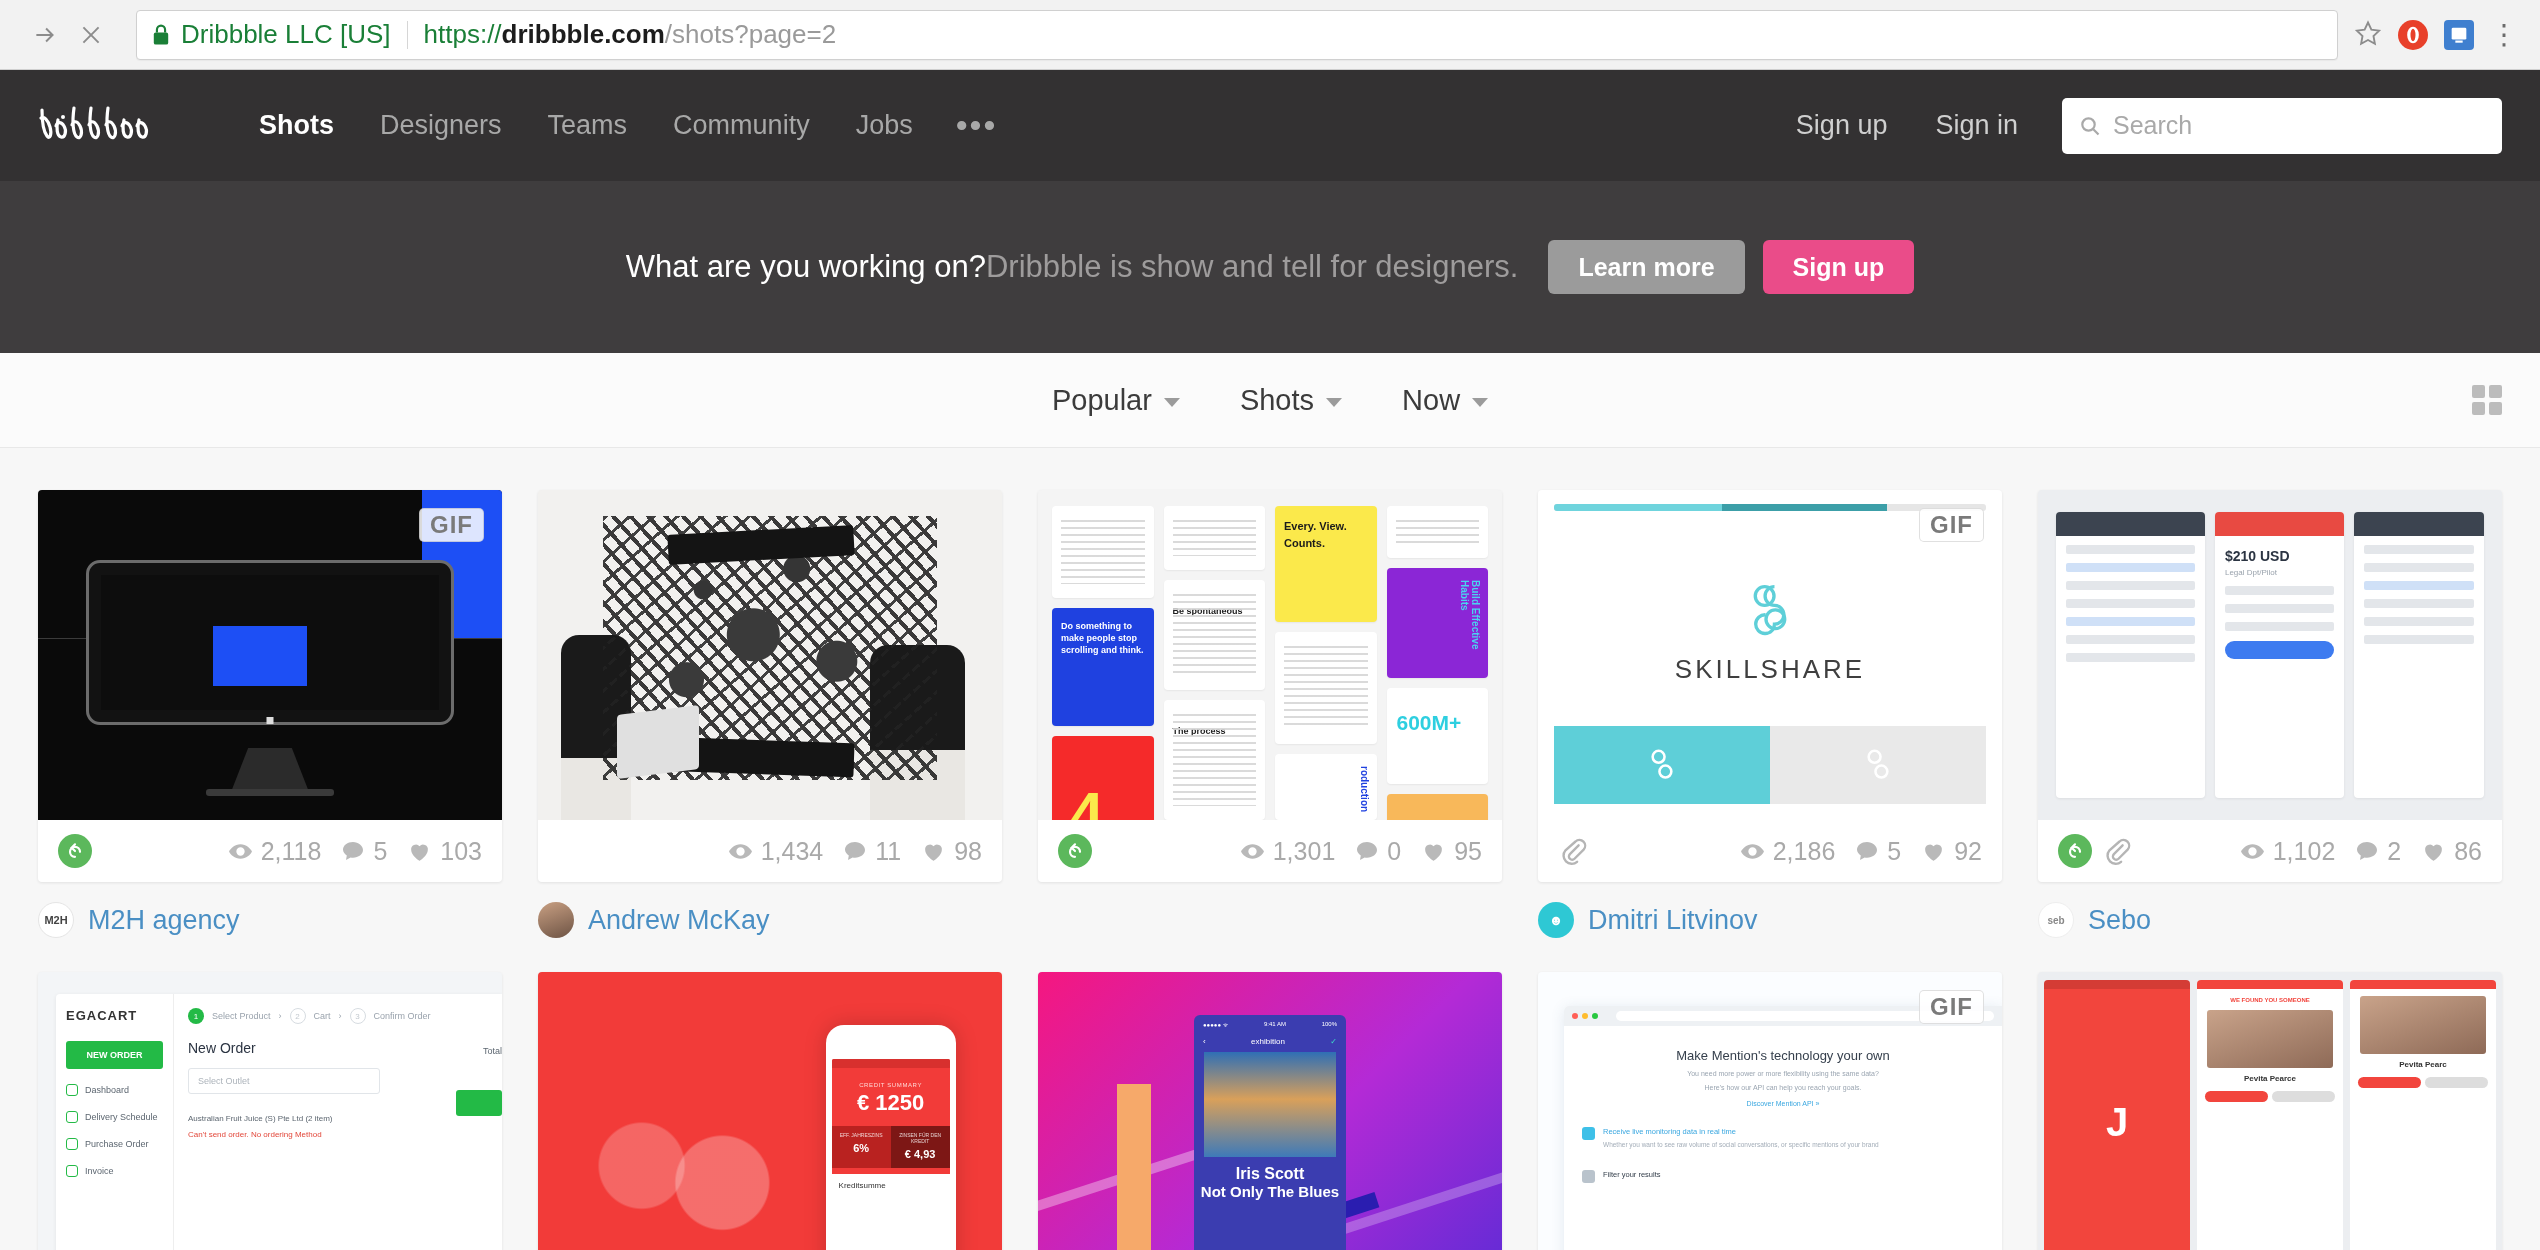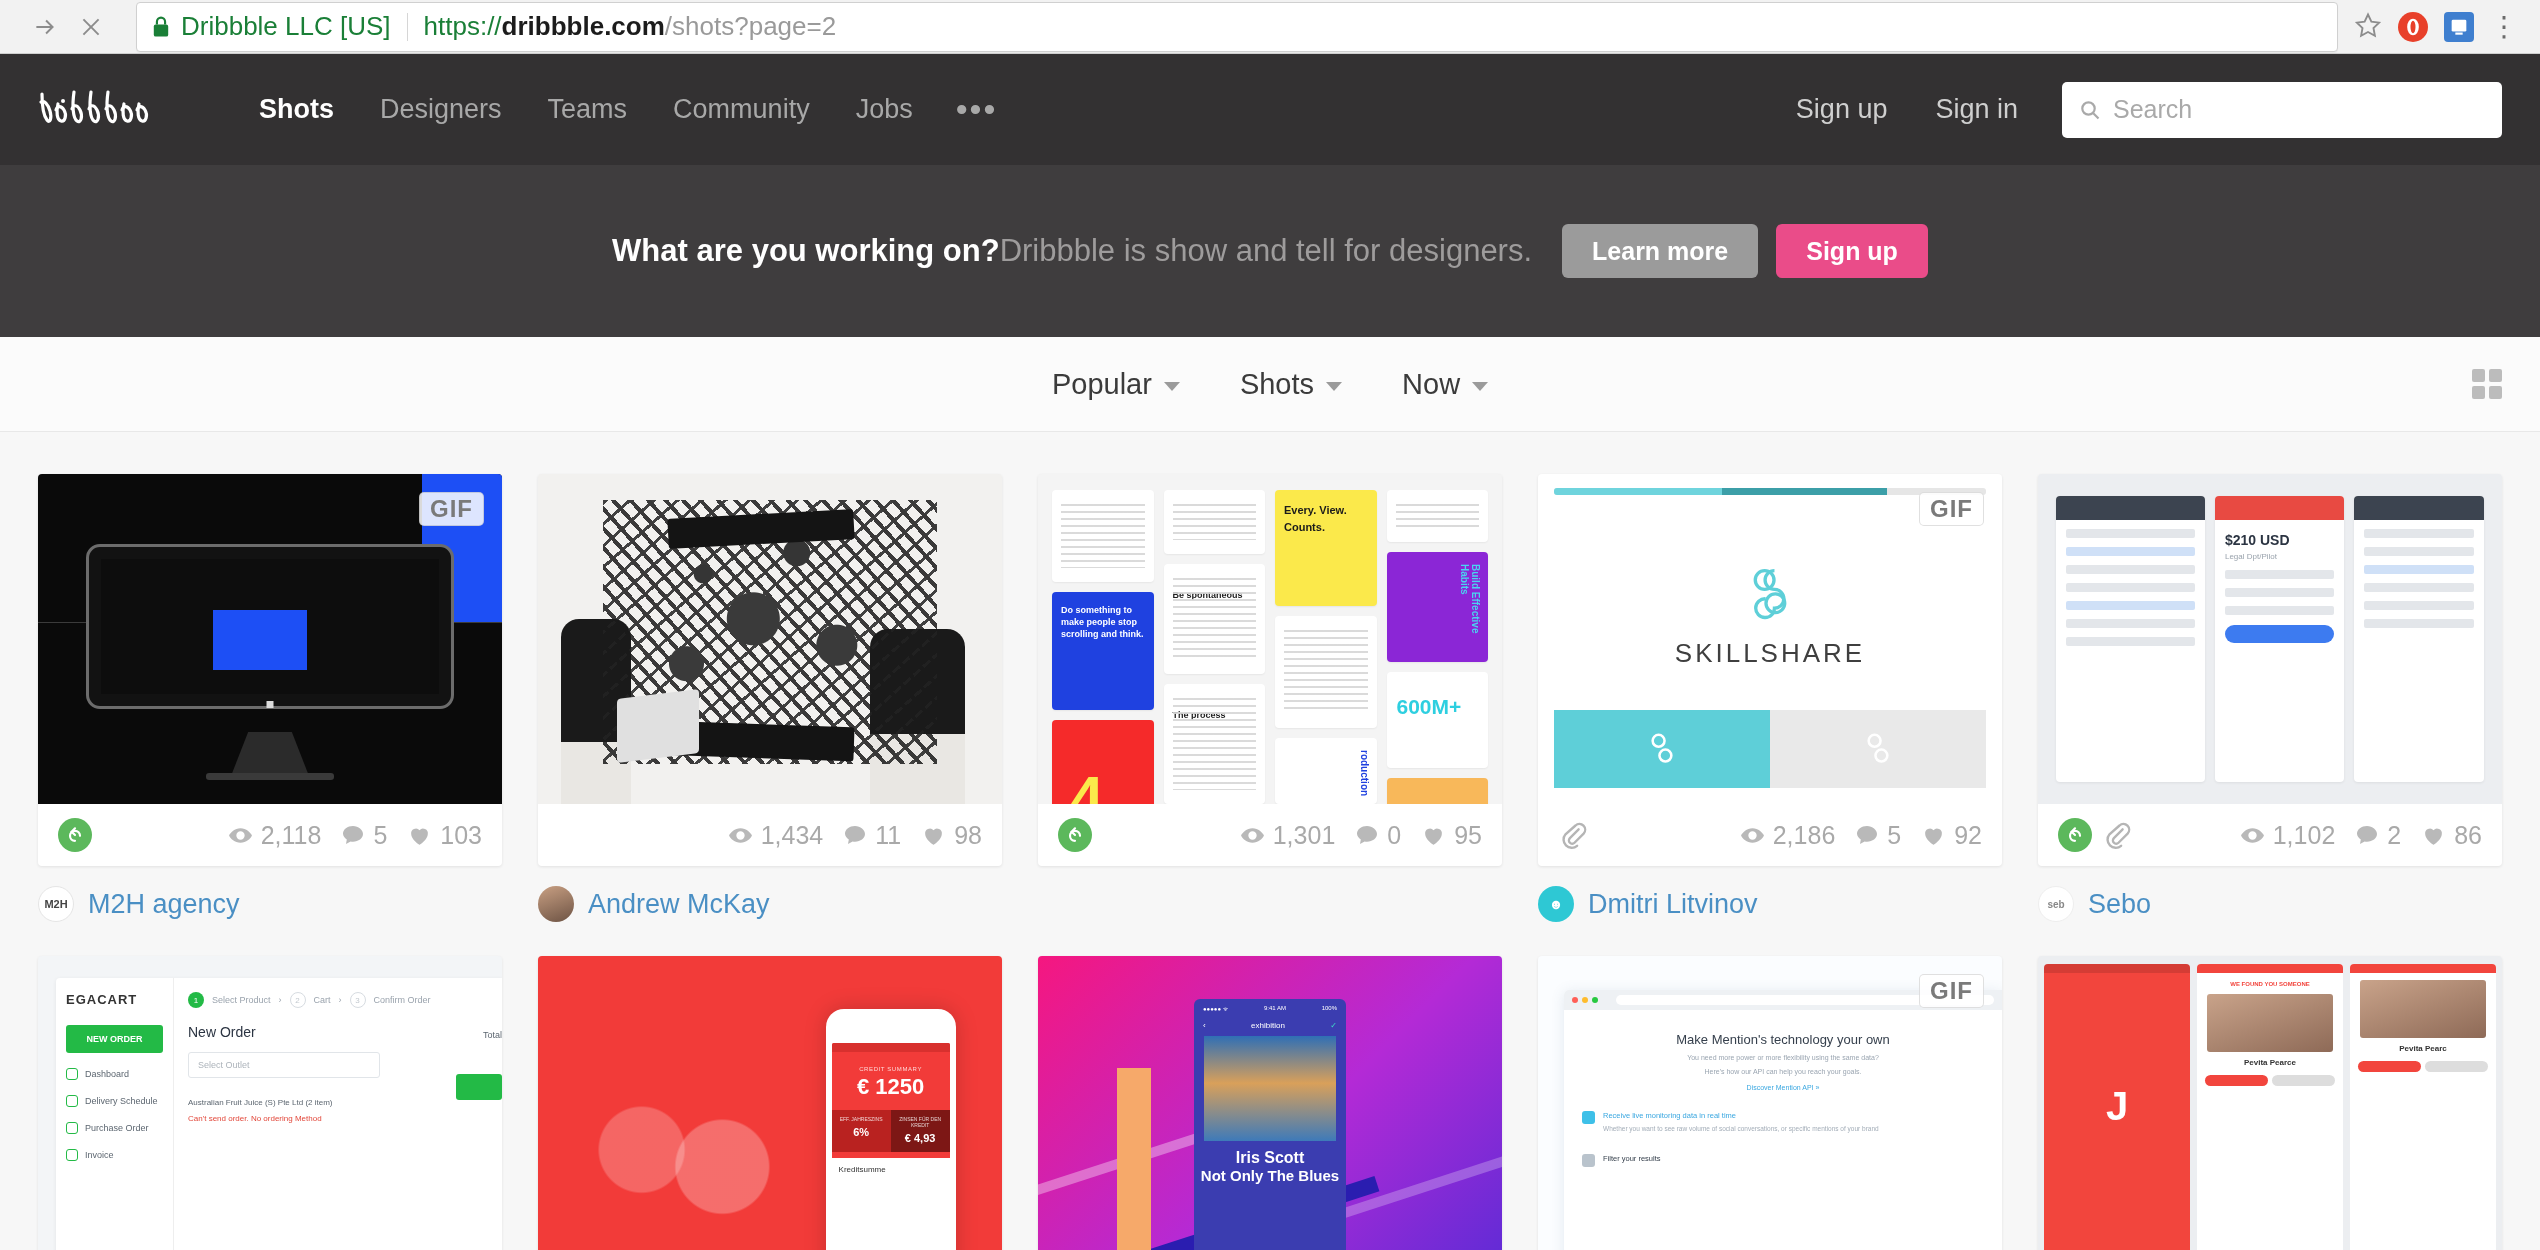--- a/index.html
+++ b/index.html
@@ -6,21 +6,21 @@
   html, body {
     width: 2540px; height: 1250px;
     overflow: hidden;
     background: #f7f7f7;
     font-family: "Liberation Sans", sans-serif;
     -webkit-font-smoothing: antialiased;
   }
 
   
   #browser-chrome {
-    height: 54px;
+    height: 70px;
     background: #f2f2f2;
     display: flex;
     align-items: center;
     padding: 0 22px;
     border-bottom: 1px solid #cfcfcf;
   }
   .chrome-btn {
     width: 46px; height: 46px;
     display: flex; align-items: center; justify-content: center;
     color: #8c8c8c;
@@ -138,21 +138,21 @@
     height: 172px;
     background: #3f3d3e;
     display: flex;
     align-items: center;
     justify-content: center;
     gap: 0;
   }
   #promo-headline {
     font-size: 31px;
     color: #ffffff;
-    font-weight: bold;
+    font-weight: normal;
     white-space: nowrap;
   }
   #promo-subline {
     font-size: 31px;
     color: #9e9c9c;
     white-space: nowrap;
   }
   .promo-btn {
     height: 54px;
     border: none;

